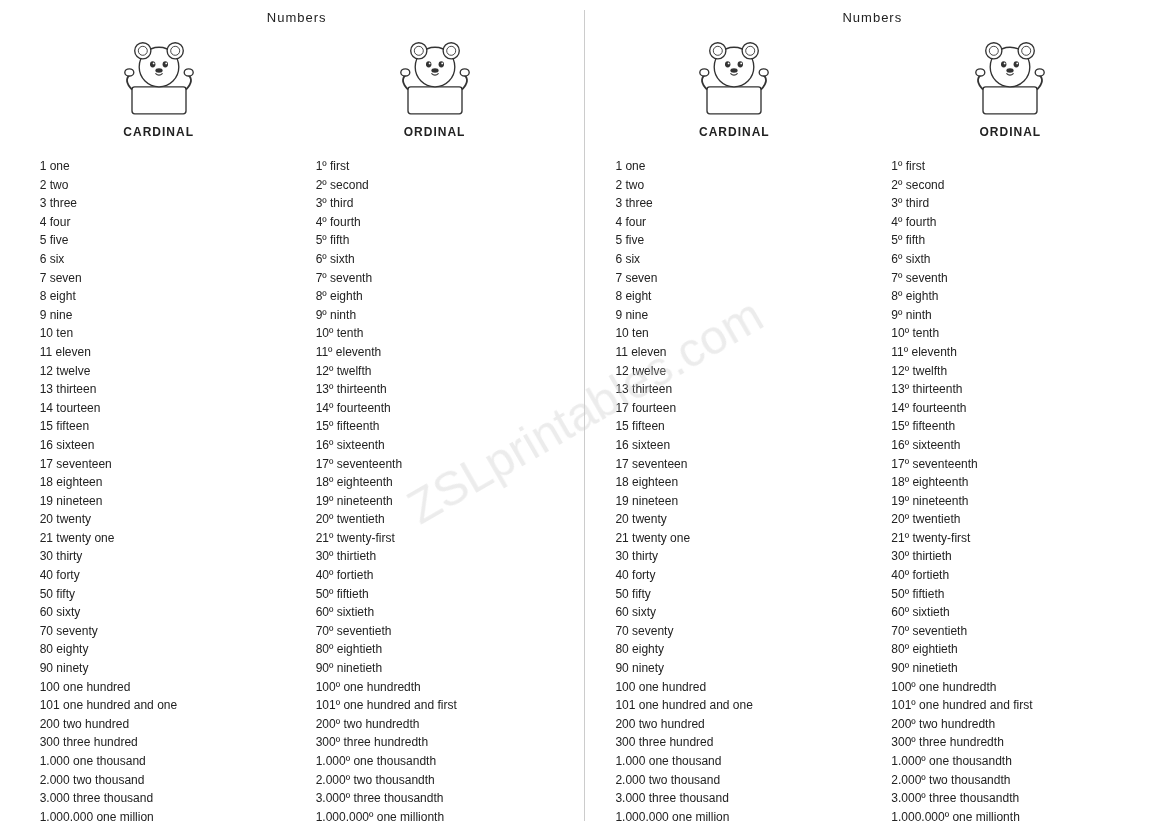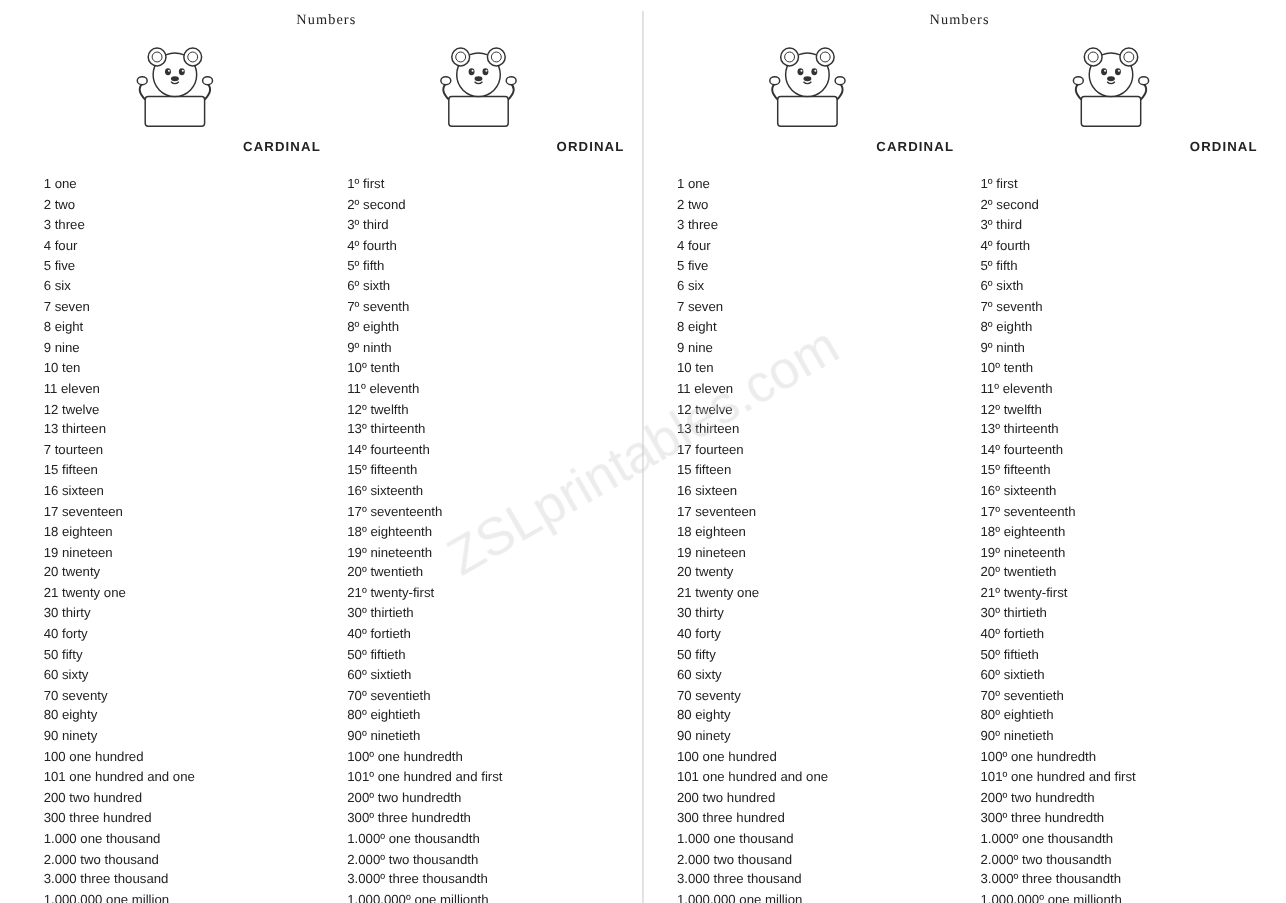--- a/index.html
+++ b/index.html
@@ -27,21 +27,20 @@
       flex-direction: column;
       align-items: center;
     }
     .worksheet-title {
       font-size: 13px;
       font-weight: normal;
       margin-bottom: 6px;
       text-align: center;
       width: 100%;
       letter-spacing: 1px;
-      font-family: Liberation Serif, serif;
     }
     .columns-row {
       display: flex;
       width: 100%;
       gap: 10px;
     }
     .column {
       flex: 1;
       display: flex;
       flex-direction: column;
@@ -53,21 +52,21 @@
       margin-bottom: 4px;
       align-self: center;
     }
     .bear-svg {
       width: 90px;
       height: 90px;
     }
     .col-header {
       font-size: 12px;
       font-weight: bold;
-      text-align: right;
+      text-align: center;
       width: 100%;
       margin-bottom: 4px;
       letter-spacing: 1px;
     }
     .number-list {
       list-style: none;
       padding: 0;
       margin: 14px;
       line-height: 1.55;
       font-size: 12px;
@@ -139,21 +138,21 @@
               <li>4 four</li>
               <li>5 five</li>
               <li>6 six</li>
               <li>7 seven</li>
               <li>8 eight</li>
               <li>9 nine</li>
               <li>10 ten</li>
               <li>11 eleven</li>
               <li>12 twelve</li>
               <li>13 thirteen</li>
-              <li>7 tourteen</li>
+              <li>14 tourteen</li>
               <li>15 fifteen</li>
               <li>16 sixteen</li>
               <li>17 seventeen</li>
               <li>18 eighteen</li>
               <li>19 nineteen</li>
               <li>20 twenty</li>
               <li>21 twenty one</li>
               <li>30 thirty</li>
               <li>40 forty</li>
               <li>50 fifty</li>

